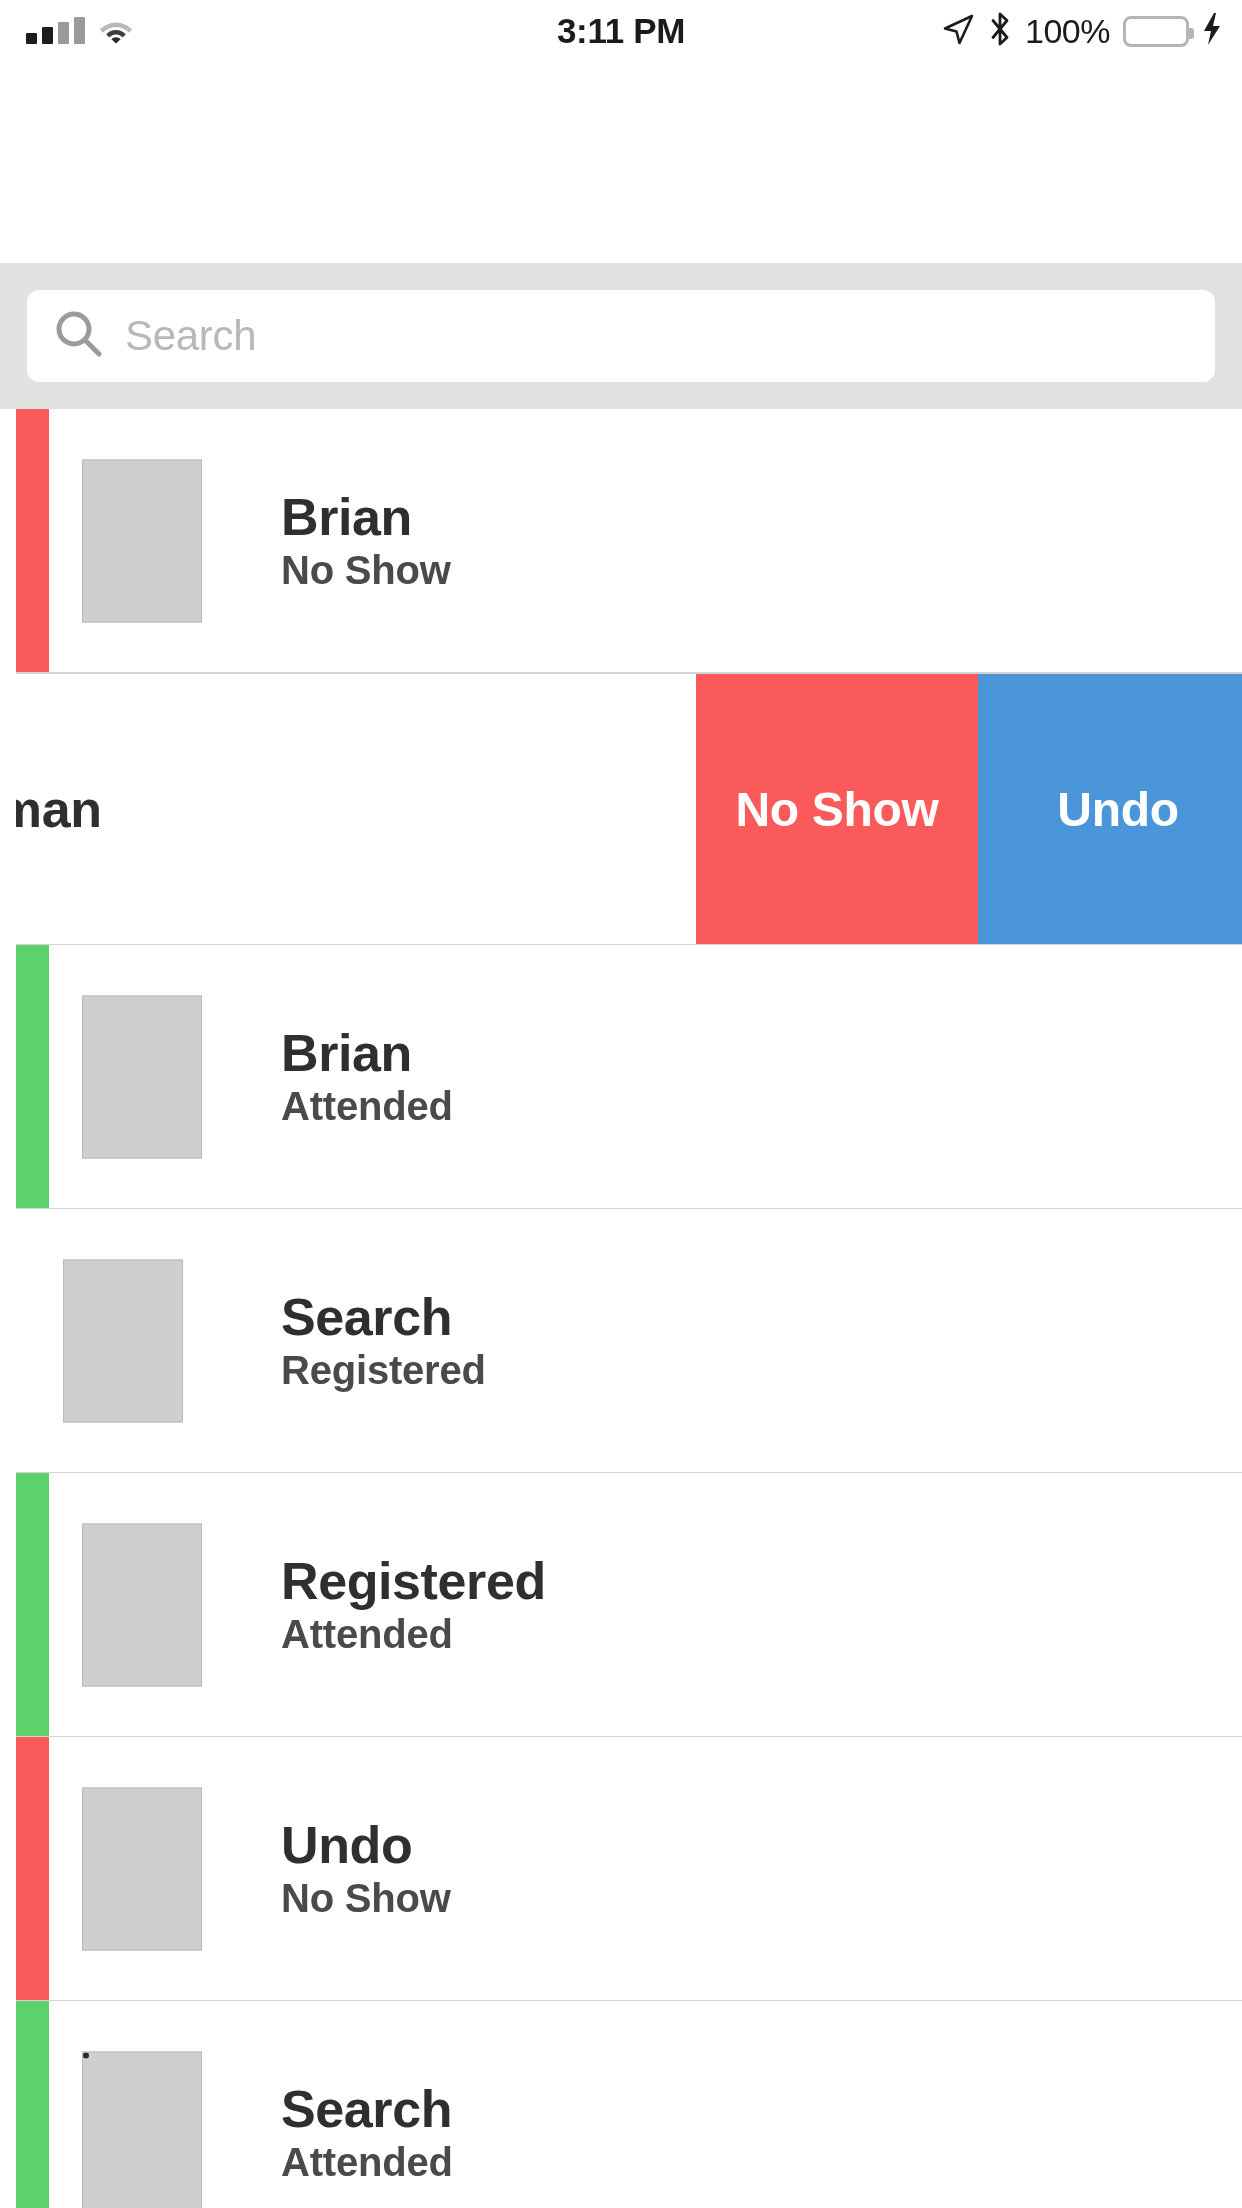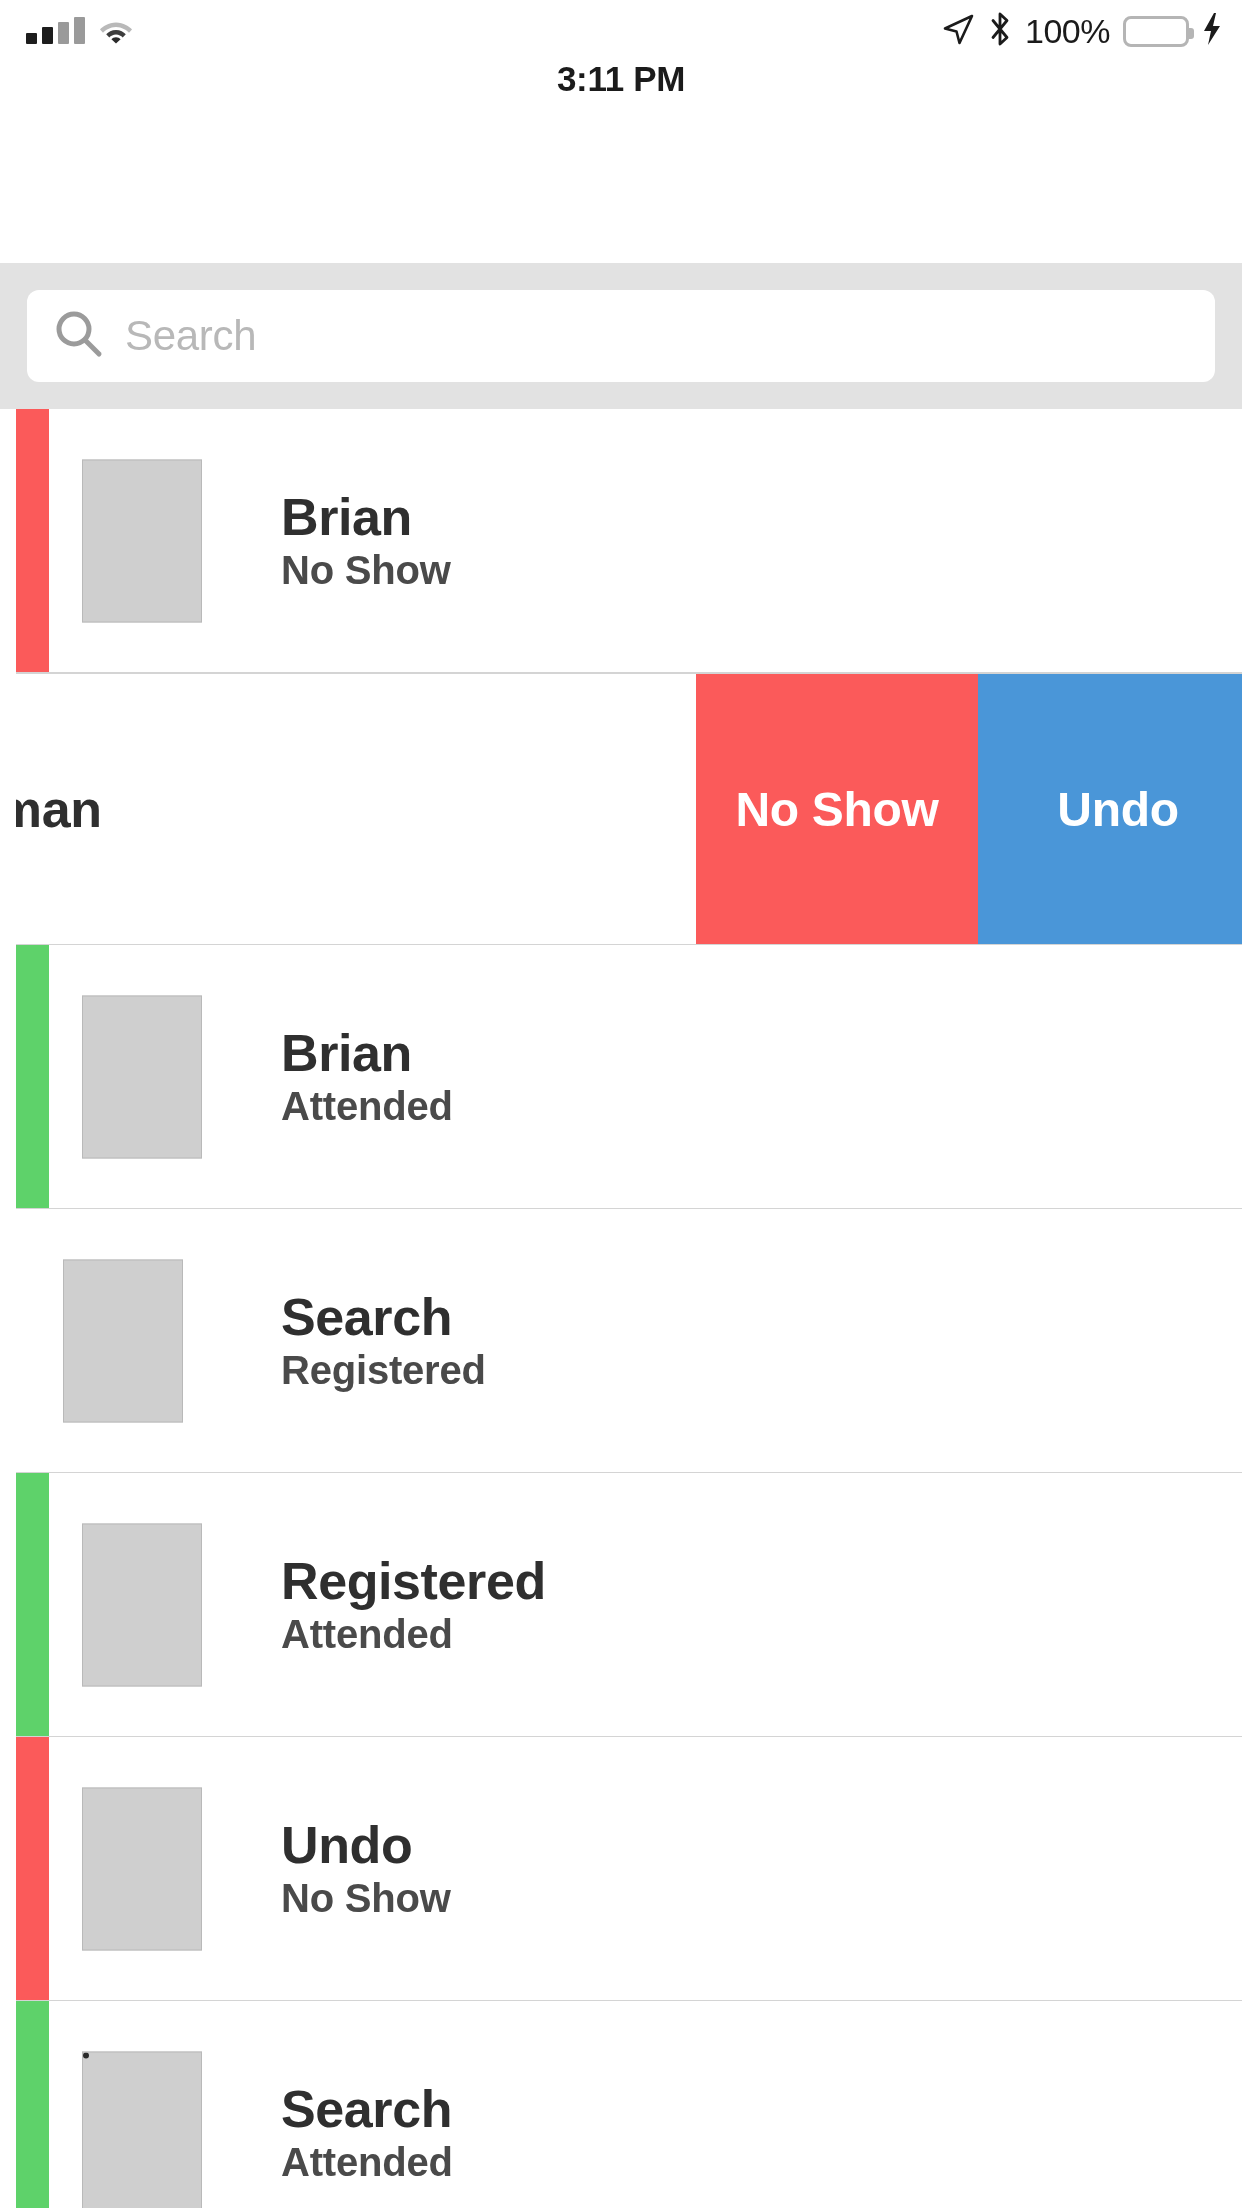--- a/index.html
+++ b/index.html
@@ -22,21 +22,21 @@
   .bars i.on { background: #1d1d1d; }
   .bars i:nth-child(1) { height: 11px; }
   .bars i:nth-child(2) { height: 17px; }
   .bars i:nth-child(3) { height: 22px; }
   .bars i:nth-child(4) { height: 27px; }
   .wifi { width: 34px; height: 26px; position: relative; }
 
   .sb-center {
     position: absolute; left: 0; width: 1242px; top: 0; height: 62px;
     display: flex; align-items: center; justify-content: center;
-    font-size: 35px; font-weight: bold; color: #1b1b1b; letter-spacing: -0.3px; margin-top: 48px;
+    font-size: 35px; font-weight: bold; color: #1b1b1b; letter-spacing: -0.3px;
   }
   .sb-right {
     position: absolute; right: 20px; top: 0; height: 62px;
     display: flex; align-items: center; gap: 13px;
   }
   .sb-pct { font-size: 34px; font-weight: normal; color: #1b1b1b; letter-spacing: -0.5px; }
   .batt {
     width: 66px; height: 31px; border: 3px solid #b5b5b5; border-radius: 8px;
     padding: 3px; position: relative;
   }

